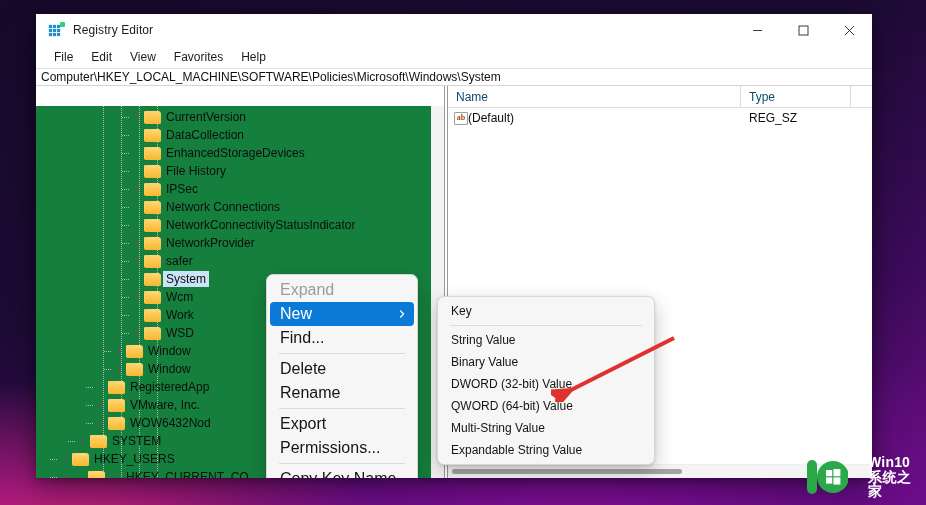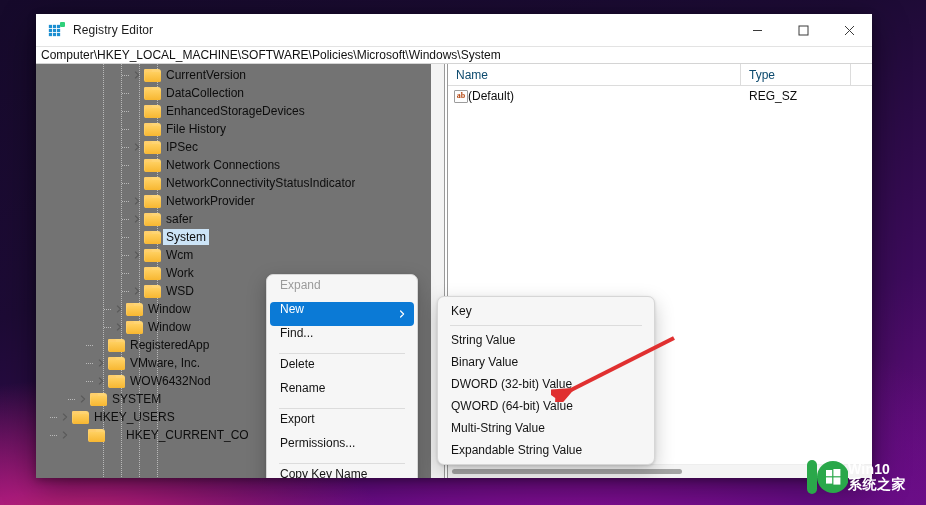--- a/index.html
+++ b/index.html
@@ -129,22 +129,23 @@
     position: relative;
     background: #ffffff;
     min-height: 0;
   }
 
   
   #tree-pane {
     width: 408px;
     flex: 0 0 408px;
     position: relative;
-    background: #737373;
+    background: #15803d;
     overflow: hidden;
+    margin-top: 20px;
   }
   #tree-scroll-v {
     position: absolute;
     right: 0; top: 0; bottom: 0;
     width: 13px;
     background: #f4f4f4;
   }
   #tree-scroll-v .thumb {
     position: absolute;
     left: 2px; right: 2px;
@@ -323,23 +324,23 @@
     background: #f6f6f6;
     border: 1px solid #d6d6d6;
     border-radius: 7px;
     box-shadow: 0 7px 20px rgba(0,0,0,.22), 0 1px 3px rgba(0,0,0,.14);
     padding: 3px 3px;
     z-index: 40;
   }
   .ctxitem {
     height: 24px;
     display: flex;
-    align-items: flex-start;
+    align-items: center;
     padding: 0 10px;
-    font-size: 12px;
+    font-size: 16px;
     color: #141414;
     border-radius: 4px;
     position: relative;
   }
   .ctxitem.disabled { color: #9b9b9b; }
   .ctxitem.highlight {
     background: #0b7ad6;
     color: #ffffff;
   }
   .ctxitem .subarrow {
@@ -399,21 +400,21 @@
     display: flex;
     align-items: center;
     z-index: 70;
   }
   #wm-logo {
     width: 42px; height: 42px;
     flex: 0 0 42px;
     position: relative;
   }
   #wm-text {
-    margin-left: 0;
+    margin-left: 20px;
     line-height: 1.05;
   }
   #wm-line1 {
     font-size: 14px;
     font-weight: bold;
     color: #ffffff;
     letter-spacing: .2px;
   }
   #wm-line2 {
     font-size: 14px;
@@ -448,20 +449,27 @@
       </div>
       <div class="wc" id="wc-close">
         <svg width="11" height="11" viewBox="0 0 11 11">
             <line x1="1" y1="1" x2="10" y2="10" stroke="currentColor" stroke-width="1"></line>
             <line x1="10" y1="1" x2="1" y2="10" stroke="currentColor" stroke-width="1"></line>
           </svg>
       </div>
     </div>
   </div>
 
+  <div id="menubar">
+    <div class="menu-item">File</div>
+    <div class="menu-item">Edit</div>
+    <div class="menu-item">View</div>
+    <div class="menu-item">Favorites</div>
+    <div class="menu-item">Help</div>
+  </div>
 
   <div id="addressbar">
     <span>Computer\HKEY_LOCAL_MACHINE\SOFTWARE\Policies\Microsoft\Windows\System</span>
   </div>
 
   <div id="body-split">
 
     <div id="tree-pane">
       <div id="tree-list">
           <div class="guide" style="left: 67px;"></div>

